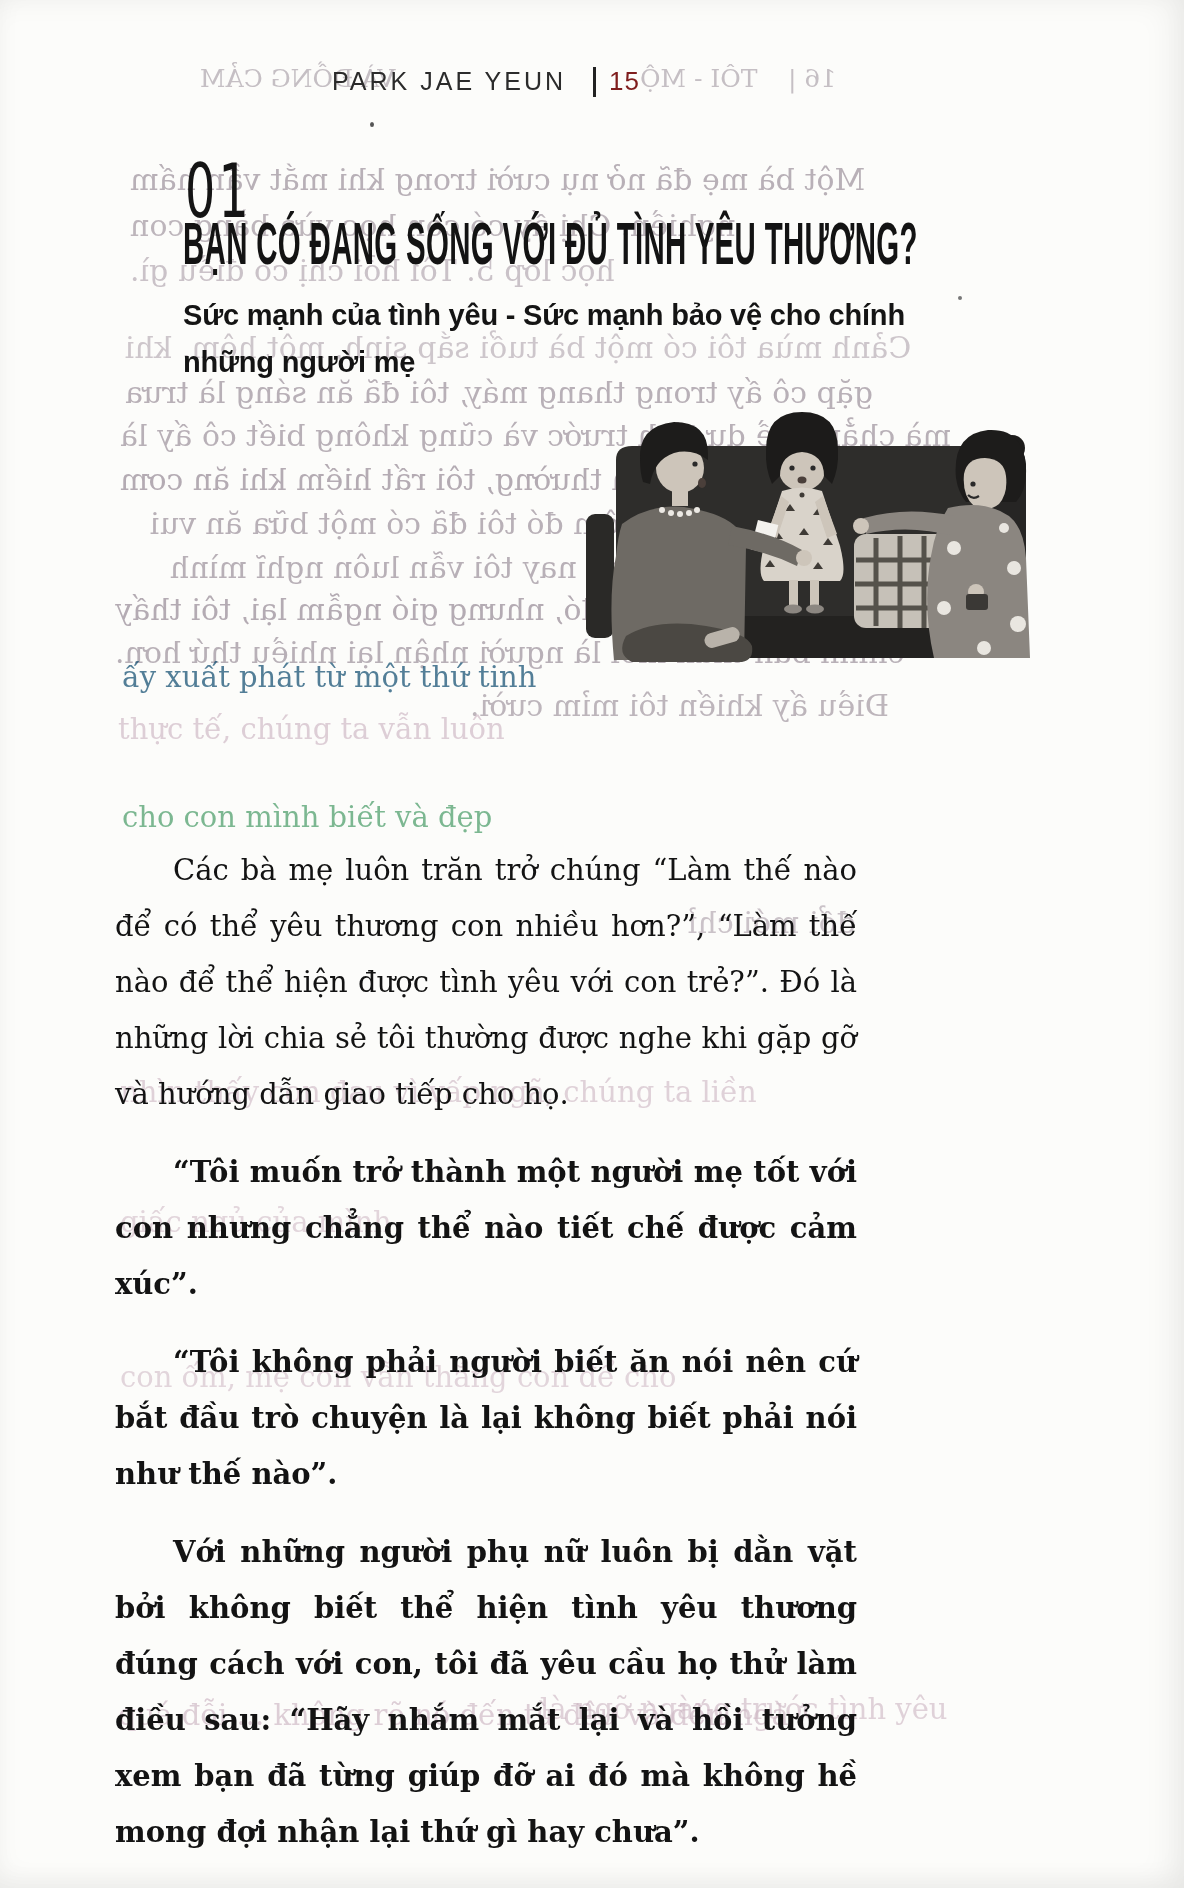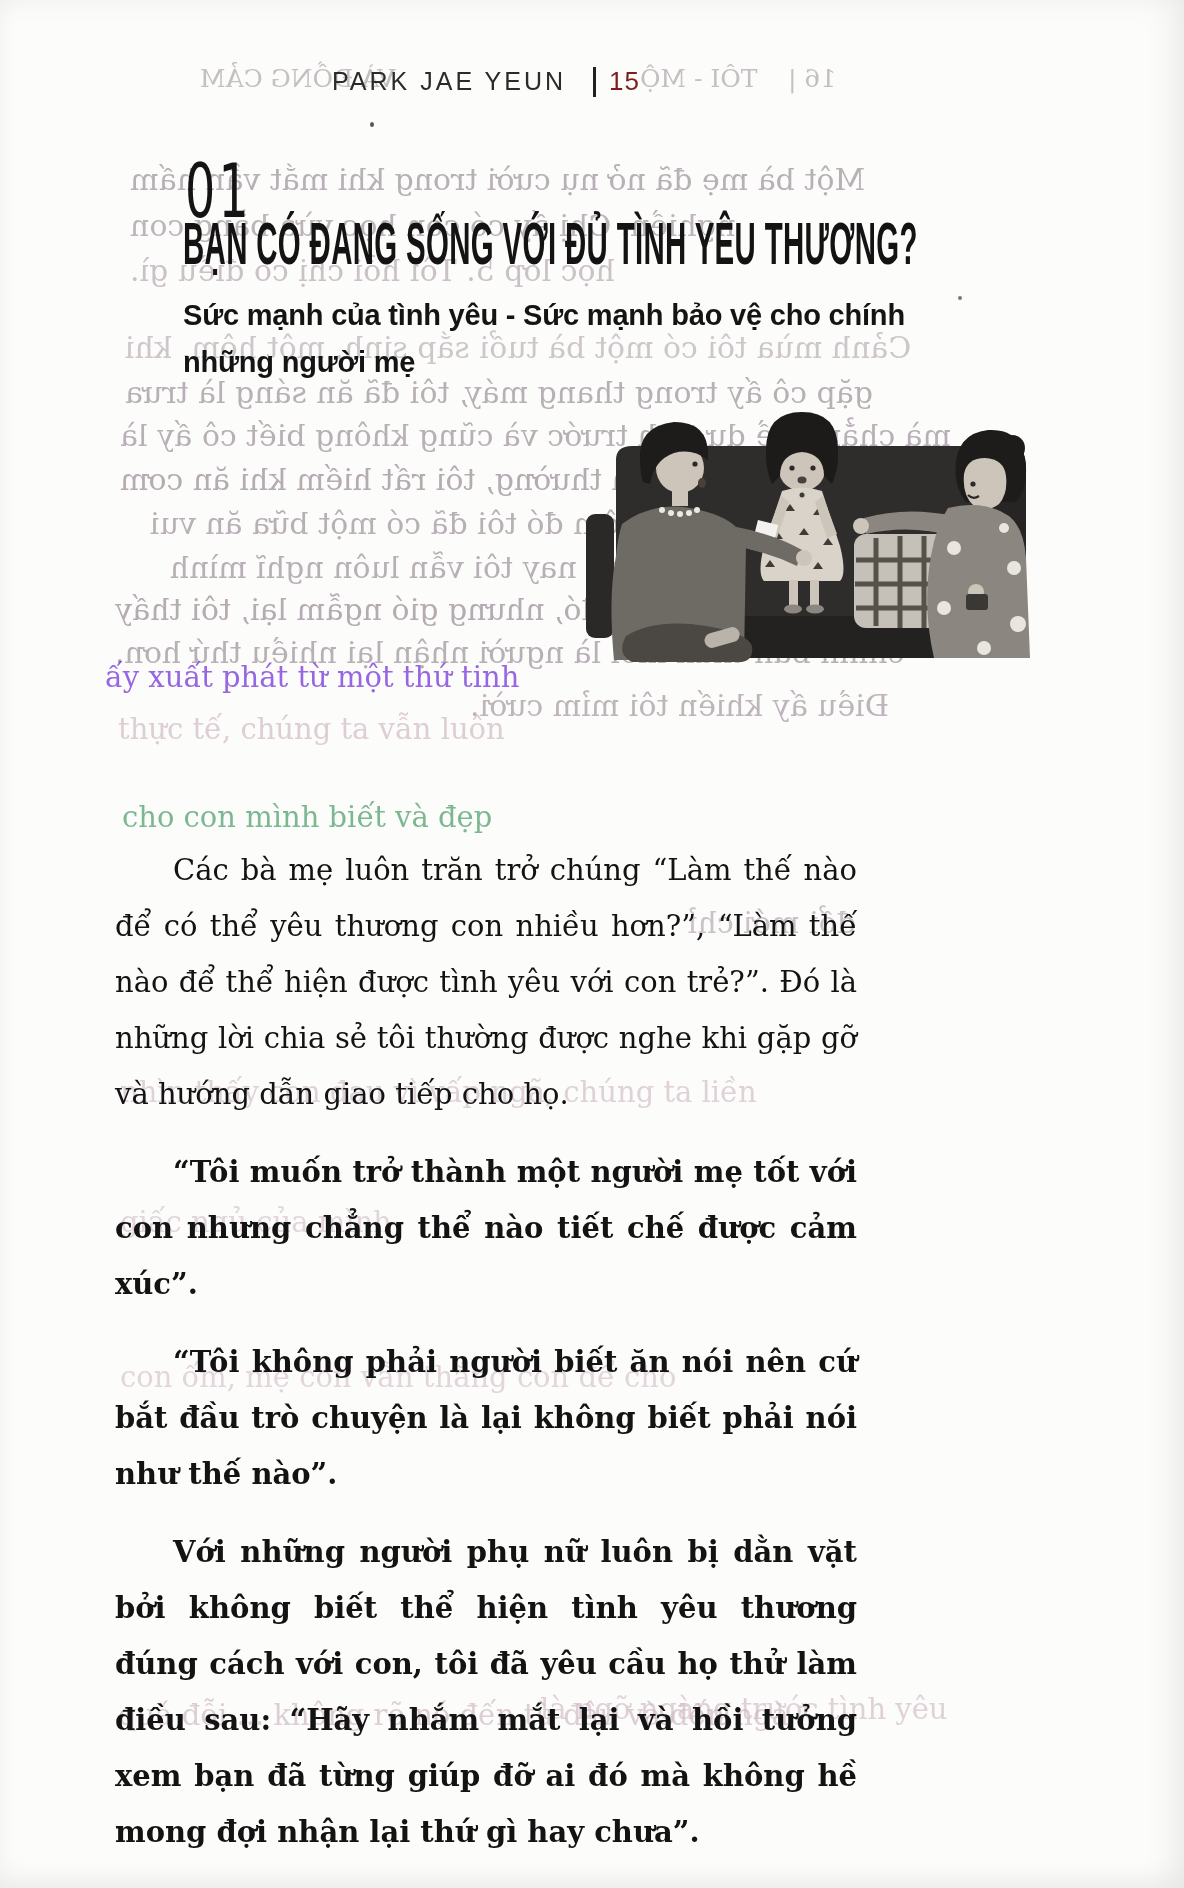--- a/index.html
+++ b/index.html
@@ -78,21 +78,21 @@
       <span class="bleed-line mir" style="left: 130px; top: 208px; font-size: 30px; color: rgb(168, 158, 167); opacity: 0.75;">nghiền. Chị ấy có con học vừa bằng con</span>
       <span class="bleed-line mir" style="left: 130px; top: 253px; font-size: 30px; color: rgb(181, 170, 179); opacity: 0.7;">học lớp 5. Tôi hỏi chị có điều gì.</span>
       <span class="bleed-line mir" style="left: 125px; top: 330px; font-size: 30px; color: rgb(181, 170, 179); opacity: 0.65;">Cảnh mùa tôi có một bà tuổi sắp sinh, một hôm, khi</span>
       <span class="bleed-line mir" style="left: 125px; top: 375px; font-size: 30px; color: rgb(168, 158, 167); opacity: 0.8;">gặp cô ấy trong thang máy, tôi đã ăn sáng là trưa</span>
       <span class="bleed-line mir" style="left: 120px; top: 418px; font-size: 30px; color: rgb(168, 158, 167); opacity: 0.8;">mà chẳng hề dự tính trước và cũng không biết cô ấy là</span>
       <span class="bleed-line mir" style="left: 120px; top: 462px; font-size: 30px; color: rgb(168, 158, 167); opacity: 0.85;">tình thường, tôi rất hiếm khi ăn cơm</span>
       <span class="bleed-line mir" style="left: 150px; top: 506px; font-size: 30px; color: rgb(168, 158, 167); opacity: 0.8;">hôm đó tôi đã có một bữa ăn vui</span>
       <span class="bleed-line mir" style="left: 170px; top: 550px; font-size: 30px; color: rgb(168, 158, 167); opacity: 0.8;">Trước nay tôi vẫn luôn nghĩ mình</span>
       <span class="bleed-line mir" style="left: 115px; top: 592px; font-size: 30px; color: rgb(168, 158, 167); opacity: 0.85;">cho có gì đó, nhưng gió ngẫm lại, tôi thấy</span>
       <span class="bleed-line mir" style="left: 115px; top: 635px; font-size: 30px; color: rgb(168, 158, 167); opacity: 0.8;">chính bản thân mới là người nhận lại nhiều thứ hơn.</span>
-      <span class="bleed-line" style="left: 105px; top: 660px; font-size: 29px; color: #6d28d9; opacity: 0.7;">ấy xuất phát từ một thứ tinh</span>
+      <span class="bleed-line" style="left: 122px; top: 660px; font-size: 29px; color: #0c4a6e; opacity: 0.7;">ấy xuất phát từ một thứ tinh</span>
       <span class="bleed-line mir" style="left: 470px; top: 688px; font-size: 30px; color: rgb(168, 158, 167); opacity: 0.75;">Điều ấy khiến tôi mỉm cười.</span>
       <span class="bleed-line" style="left: 118px; top: 712px; font-size: 29px; color: rgb(205, 182, 195); opacity: 0.65;">thực tế, chúng ta vẫn luôn</span>
       <span class="bleed-line" style="left: 122px; top: 800px; font-size: 29px; color: #15803d; opacity: 0.55; text-align: center;">cho con mình biết và đẹp</span>
       <span class="bleed-line mir" style="left: 688px; top: 905px; font-size: 30px; color: rgb(181, 170, 179); opacity: 0.7;">đổi mới chỉ</span>
       <span class="bleed-line" style="left: 120px; top: 1075px; font-size: 29px; color: rgb(205, 182, 195); opacity: 0.6;">nhìn thấy con đau vì vấp ngã, chúng ta liền</span>
       <span class="bleed-line" style="left: 120px; top: 1205px; font-size: 29px; color: rgb(205, 182, 195); opacity: 0.55;">giấc ngủ của mình</span>
       <span class="bleed-line" style="left: 120px; top: 1360px; font-size: 29px; color: rgb(205, 182, 195); opacity: 0.55;">con ốm, mẹ con vẫn thắng con để cho</span>
       <span class="bleed-line" style="left: 540px; top: 1655px; font-size: 29px; color: rgb(205, 182, 195); opacity: 0.6; margin-top: 37px;">là ngỡ ngàng trước tình yêu</span>
       <span class="bleed-line" style="left: 118px; top: 1698px; font-size: 29px; color: rgb(205, 182, 195); opacity: 0.65;">quá đỗi ... không rõ nó đến từ đâu và đến ngà</span>
     </div>

